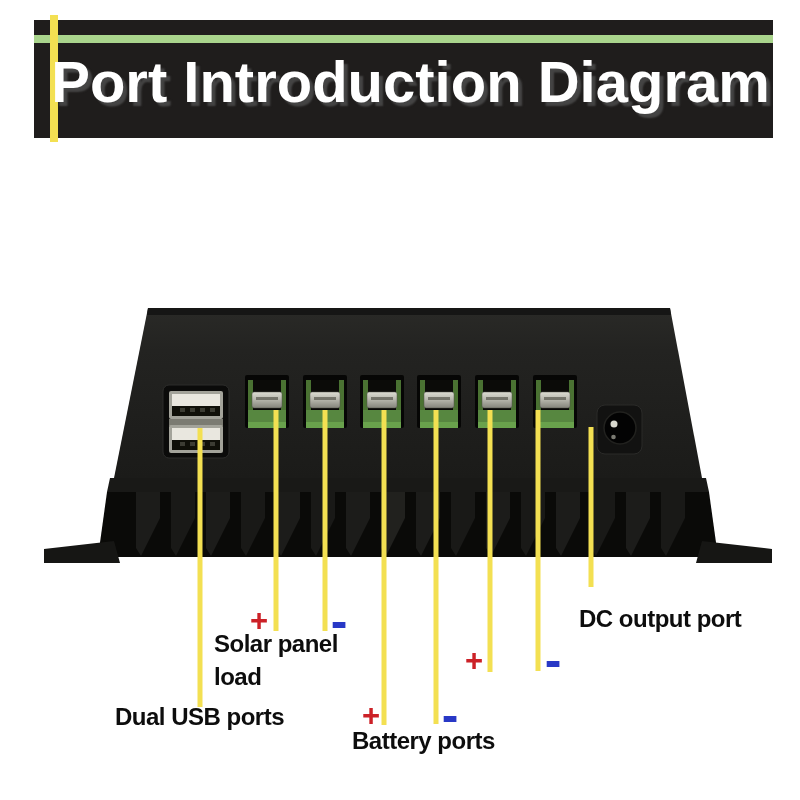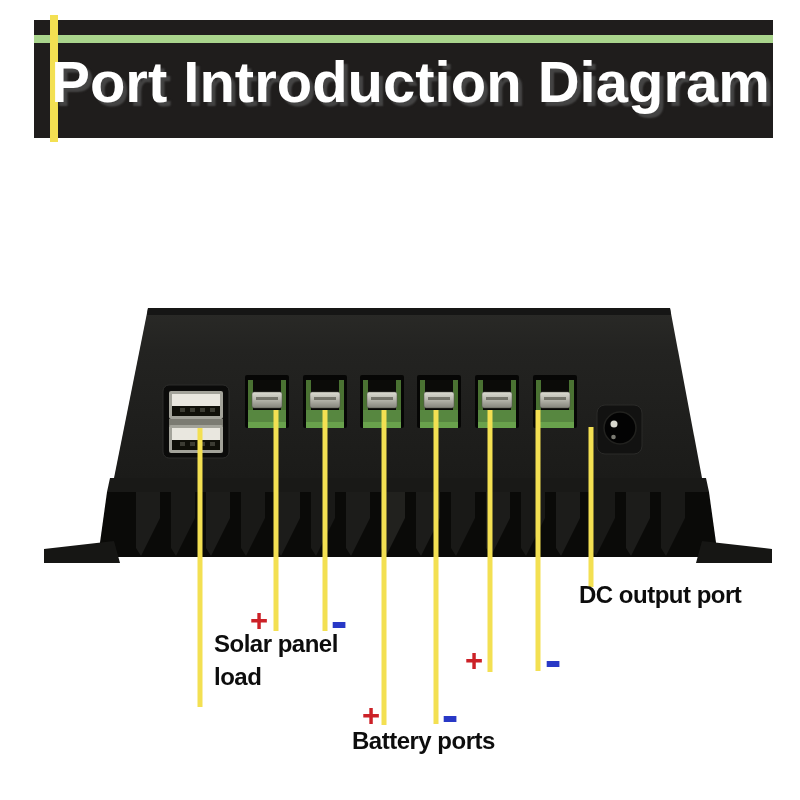--- a/index.html
+++ b/index.html
@@ -185,30 +185,31 @@
       <line x1="276" y1="410" x2="276" y2="631"></line>
       <line x1="325" y1="410" x2="325" y2="631"></line>
       <line x1="384" y1="410" x2="384" y2="725"></line>
       <line x1="436" y1="410" x2="436" y2="724"></line>
       <line x1="490" y1="410" x2="490" y2="672"></line>
       <line x1="538" y1="410" x2="538" y2="671"></line>
       <line x1="591" y1="427" x2="591" y2="587"></line>
     </g>
   </svg>
 
+  <div class="lbl" style="left:115px;top:704px;">Dual USB ports</div>
 
   <div class="sym sym-plus" style="left:245px;top:605px;">+</div>
   <div class="sym sym-minus" style="left:324px;top:600px;">-</div>
   <div class="lbl lbl-center" style="left:214px;top:627px;width:172px;">
     <div>Solar panel</div>
     <div>load</div>
   </div>
 
   <div class="sym sym-plus" style="left:357px;top:700px;">+</div>
   <div class="sym sym-minus" style="left:435px;top:694px;">-</div>
   <div class="lbl" style="left:352px;top:728px;">Battery ports</div>
 
   <div class="sym sym-plus" style="left:460px;top:645px;">+</div>
   <div class="sym sym-minus" style="left:538px;top:639px;">-</div>
 
-  <div class="lbl" style="left:579px;top:582px;">DC output port</div>
+  <div class="lbl" style="left:579px;top:606px;">DC output port</div>
 
 </div>
 
 </body></html>

